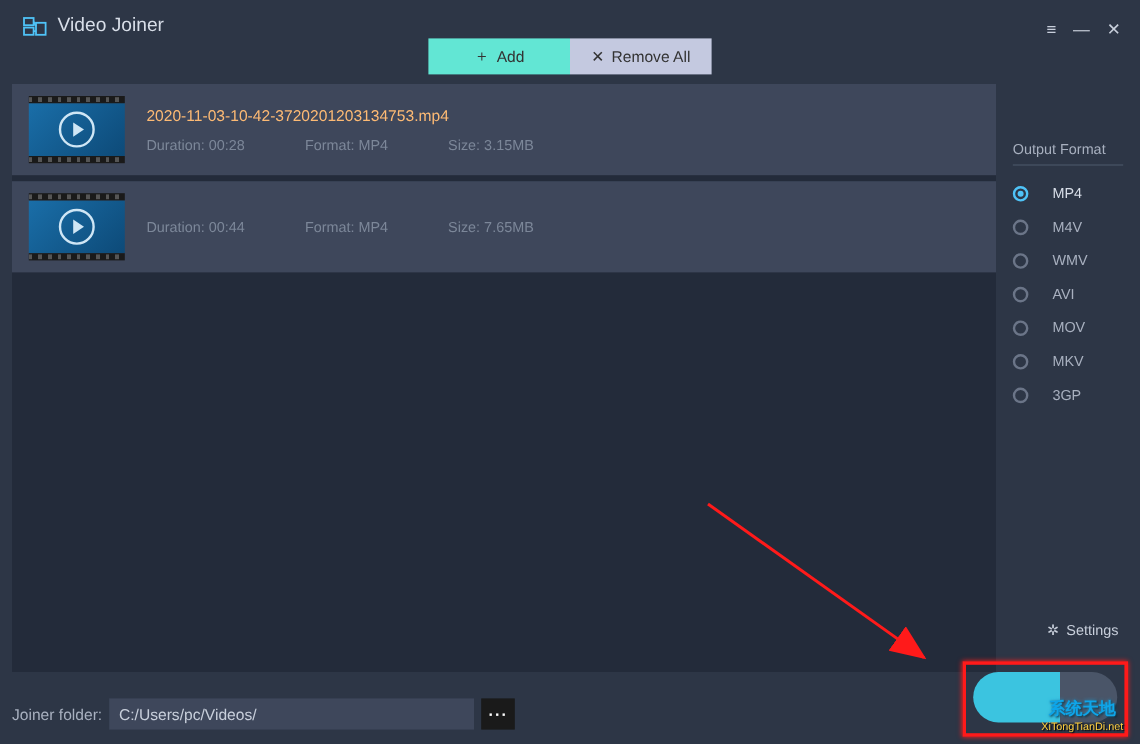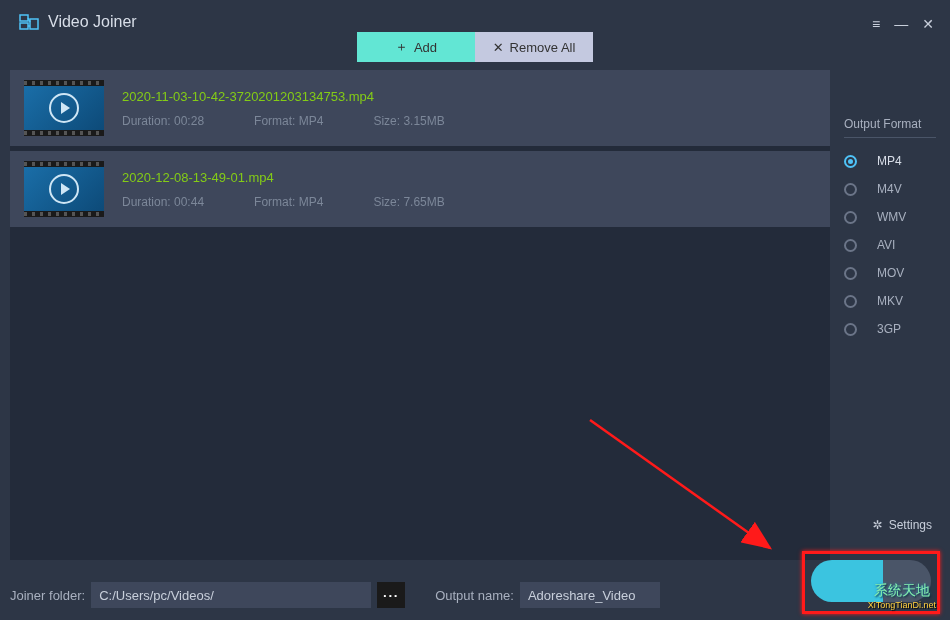--- a/index.html
+++ b/index.html
@@ -103,21 +103,21 @@
       display: flex; align-items: center; justify-content: center;
     }
     .play-circle::after {
       content: '';
       border-left: 9px solid #cfe6f5;
       border-top: 6px solid transparent;
       border-bottom: 6px solid transparent;
       margin-left: 3px;
     }
     .video-info { flex: 1; }
-    .video-name { color: #84cc16; margin-bottom: 10px; }
+    .video-name { color: #fdba74; margin-bottom: 10px; }
     .video-meta { display: flex; gap: 50px; color: #7c8799; font-size: 12px; }
     .sidebar {
       width: 100px;
       padding: 10px 4px;
     }
     .sidebar-title {
       color: #a8b0bf;
       font-size: 12px;
       padding-bottom: 6px;
       border-bottom: 1px solid #4a5568;
@@ -166,21 +166,21 @@
     .field-group { display: flex; align-items: center; gap: 6px; }
     .field-label { color: #a8b0bf; font-size: 13px; }
     .field-input {
       background: #3e475b;
       border: none;
       color: #c8cfdb;
       height: 26px;
       padding: 0 8px;
       font-size: 13px;
     }
-    .folder-input { width: 280px; }
+    .folder-input { width: 304px; }
     .browse-btn {
       width: 28px; height: 26px;
       background: #1a1a1a;
       color: #fff;
       border: none;
       cursor: pointer;
       font-weight: bold;
       letter-spacing: 1px;
     }
     .name-input { width: 140px; }
@@ -206,21 +206,21 @@
       pointer-events: none;
     }
     .logo-icon svg { display: block; }
     .watermark {
       position: absolute;
       right: 14px;
       bottom: 10px;
       text-align: center;
       pointer-events: none;
     }
-    .watermark-top { color: #86efac; font-size: 14px; font-weight: normal; text-shadow: 0 0 3px #28a6de, 1px 1px 2px #000; }
+    .watermark-top { color: #0ea5e9; font-size: 14px; font-weight: bold; text-shadow: 0 0 3px #28a6de, 1px 1px 2px #000; }
     .watermark-bottom { color: #ffd040; font-size: 9px; text-shadow: 1px 1px 1px #000; }
   </style>
 </head>
 <body>
 
 <div class="titlebar">
   <div class="titlebar-left">
     <span class="logo-icon">
       <svg width="22" height="22" viewBox="0 0 22 22">
         <rect x="2" y="2" width="8" height="6" fill="none" stroke="#4fc3f7" stroke-width="1.5"></rect>
@@ -263,21 +263,20 @@
         <span>Format: MP4</span>
         <span>Size: 3.15MB</span>
       </div>
     </div>
       </div>
       <div class="video-item">
     <div class="thumb">
       <div class="play-circle"></div>
     </div>
     <div class="video-info">
-      <div class="video-name">2020-12-08-13-49-01.mp4</div>
       <div class="video-meta">
         <span>Duration: 00:44</span>
         <span>Format: MP4</span>
         <span>Size: 7.65MB</span>
       </div>
     </div>
       </div>
     </div>
   <div class="sidebar">
     <div class="sidebar-title">Output Format</div>
@@ -327,24 +326,20 @@
   </defs>
   <line x1="590" y1="420" x2="770" y2="548" stroke="#ff1a1a" stroke-width="2.5" marker-end="url(#arrowhead)"></line>
 </svg>
 
 <div class="bottom-bar">
   <div class="field-group">
     <span class="field-label">Joiner folder:</span>
     <input class="field-input folder-input" value="C:/Users/pc/Videos/" style="">
     <button class="browse-btn">···</button>
   </div>
-  <div class="field-group" style="margin-left:20px;">
-    <span class="field-label">Output name:</span>
-    <input class="field-input name-input" value="Adoreshare_Video" style="">
-  </div>
 </div>
 
 <div class="join-btn-wrap">
   <button class="join-btn"></button>
 </div>
 
 <div class="watermark">
   <div class="watermark-top">系统天地</div>
   <div class="watermark-bottom">XiTongTianDi.net</div>
 </div>

